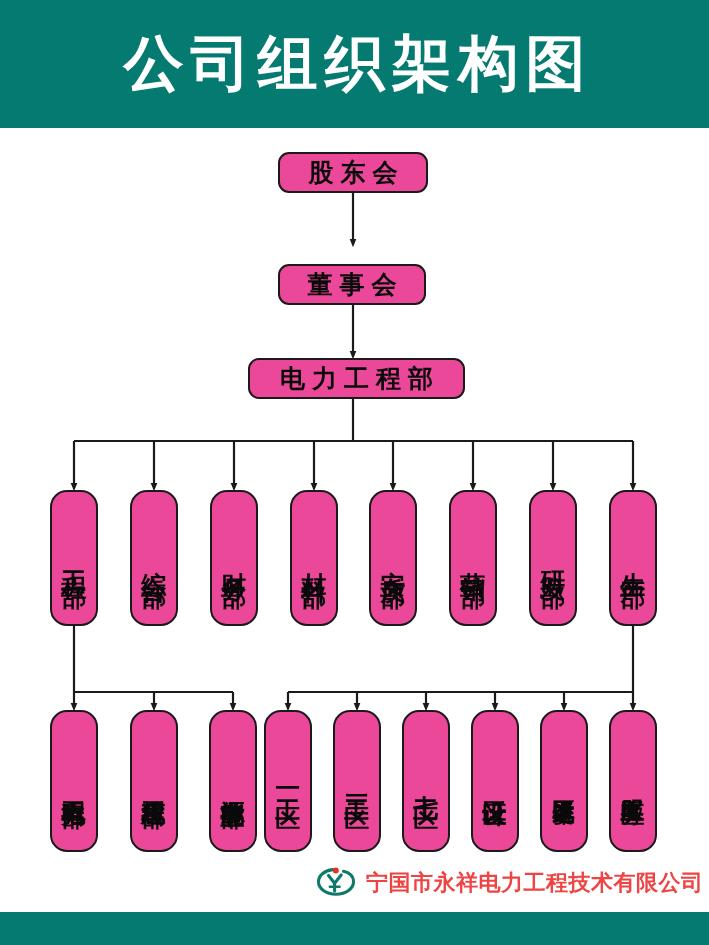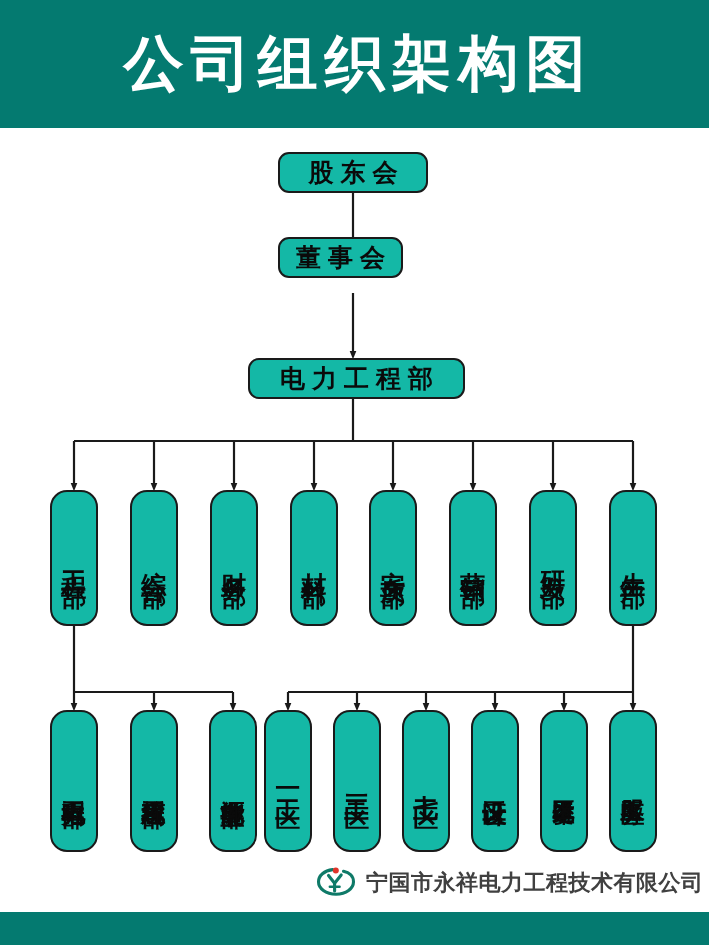--- a/index.html
+++ b/index.html
@@ -73,21 +73,21 @@
     left: 0; top: 0;
     width: 709px; height: 945px;
     pointer-events: none;
   }
 
   
   .node {
     position: absolute;
     box-sizing: border-box;
     border: 2px solid #1a1a1a;
-    background: #14b8a6;
+    background: #ec4899;
     display: flex;
     align-items: center;
     justify-content: center;
     color: #0a0a0a;
     font-weight: bold;
     line-height: 1.05;
   }
 
   
   .node.level1 {
@@ -157,21 +157,21 @@
       <line x1="288" y1="692" x2="288" y2="707" marker-end="url(#arrow)"></line>
       <line x1="357" y1="692" x2="357" y2="707" marker-end="url(#arrow)"></line>
       <line x1="426" y1="692" x2="426" y2="707" marker-end="url(#arrow)"></line>
       <line x1="495" y1="692" x2="495" y2="707" marker-end="url(#arrow)"></line>
       <line x1="564" y1="692" x2="564" y2="707" marker-end="url(#arrow)"></line>
     </g>
   </svg>
 
   <div class="node level1" style="left:278px; top:152px; width:150px;">股东会</div>
 
-  <div class="node level1" style="left:278px; top:237px; width:125px;">董事会</div>
+  <div class="node level1" style="left:278px; top:264px; width:148px;">董事会</div>
 
   <div class="node level1" style="left:248px; top:358px; width:217px;">电力工程部</div>
 
   <div class="node vert level2" style="left:50px; top:490px;">工程部</div>
 
   <div class="node vert level2" style="left:130px; top:490px;">综合部</div>
 
   <div class="node vert level2" style="left:210px; top:490px;">财务部</div>
 
   <div class="node vert level2" style="left:290px; top:490px;">材料部</div>
@@ -204,18 +204,18 @@
 
   <div id="company-signature">
     <svg id="company-logo" viewBox="0 0 44 34">
       <path d="M30.5,5.2 C36.5,6.4 40.5,10.4 40.5,15.8 C40.5,22.6 33.2,28.2 23.0,28.2
                C12.8,28.2 5.5,22.6 5.5,15.8 C5.5,9.6 11.3,4.5 19.6,3.6" fill="none" stroke="#0f7a68" stroke-width="3.1" stroke-linecap="round"></path>
       <path d="M15.5,9.5 L21.6,17.2 L21.6,25.0" fill="none" stroke="#0f7a68" stroke-width="3.1" stroke-linecap="round" stroke-linejoin="round"></path>
       <path d="M28.2,9.0 L21.6,17.2" fill="none" stroke="#0f7a68" stroke-width="3.1" stroke-linecap="round"></path>
       <path d="M16.8,20.8 L26.6,20.8" fill="none" stroke="#0f7a68" stroke-width="2.4" stroke-linecap="round"></path>
       <circle cx="22.8" cy="4.6" r="3.0" fill="#e0342a"></circle>
     </svg>
-    <div id="company-name" style="color: #404040;">宁国市永祥电力工程技术有限公司</div>
+    <div id="company-name" style="color: #ef4444;">宁国市永祥电力工程技术有限公司</div>
   </div>
 
   <div id="footer-band" style="background: rgb(4, 122, 112);"></div>
 
 </div>
 
 </body></html>

